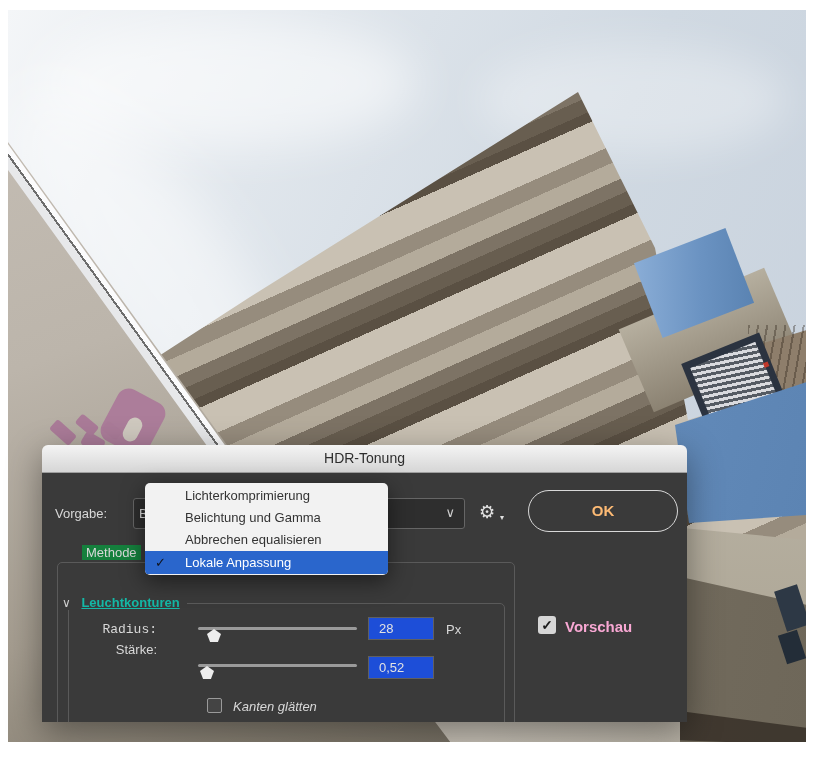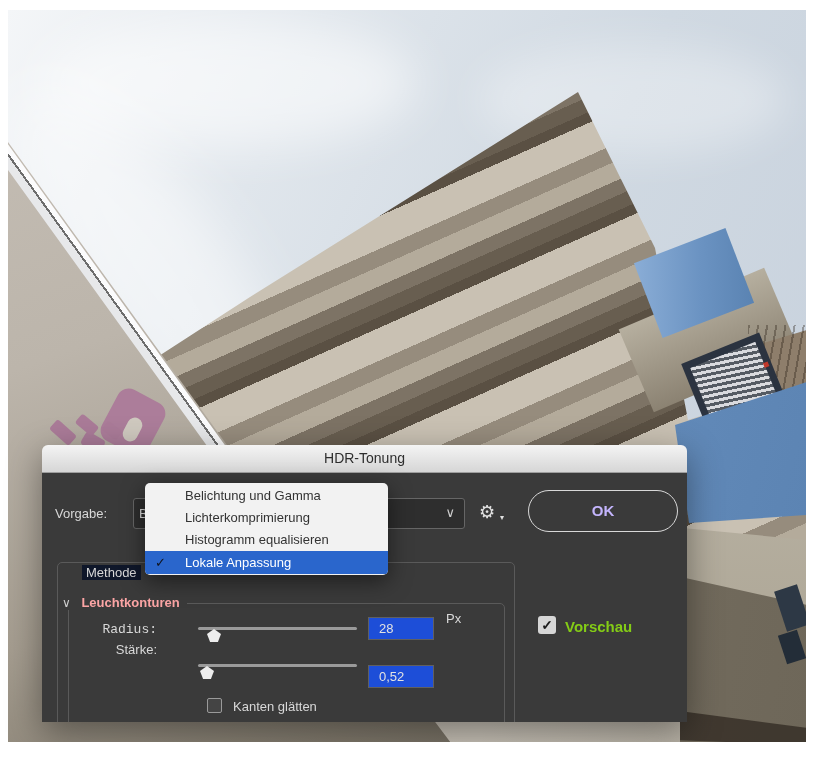--- a/index.html
+++ b/index.html
@@ -79,47 +79,47 @@
   .lbl { font-size:13px; color:#d8d8d8; white-space:nowrap; }
   .vorgabe-lbl { left:13px; top:33px; }
   .select { left:91px; top:25px; width:332px; height:31px; background:#2e2e2e; border:1px solid #666;
     border-radius:3px; overflow:hidden; }
   .select-val { position:absolute; left:5px; top:7px; font-size:13px; color:#e0e0e0; }
   .select-chev { position:absolute; right:9px; top:6px; font-size:13px; color:#cfcfcf; }
   .gear { left:437px; top:28px; font-size:18px; color:#e0e0e0; cursor:default; }
   .gear-caret { left:458px; top:40px; font-size:8px; color:#e0e0e0; }
 
   .btn { left:486px; width:150px; background:transparent; border:1.5px solid #d8d8d8; border-radius:22px;
-    color:#c4b5fd; font-size:15px; font-weight:600; text-align:center; font-family:"Liberation Sans",sans-serif; }
+    color:#fdba74; font-size:15px; font-weight:600; text-align:center; font-family:"Liberation Sans",sans-serif; }
   .btn-ok { top:17px; height:42px; line-height:39px; }
   .btn-cancel { top:75px; height:40px; line-height:37px; }
 
   .chk-preview { left:496px; top:143px; width:18px; height:18px; background:#d6d6d6; border-radius:3px;
     text-align:center; line-height:18px; font-size:14px; font-weight:bold; color:#1b1b1b; }
-  .preview-lbl { left:523px; top:145px; font-size:15px; font-weight:600; color:#84cc16; }
-
-  .methode-lbl { left:40px; top:92px; background:#0f172a; padding:0 4px; }
+  .preview-lbl { left:523px; top:145px; font-size:15px; font-weight:600; color:#f9a8d4; }
+
+  .methode-lbl { left:40px; top:72px; background:#15803d; padding:0 4px; }
   .legend-b { left:16px; top:122px; background:#3a3a3a; padding:0 7px 0 4px; font-size:13px; }
   .legend-b .chev { color:#cfcfcf; margin-right:7px; font-size:12px; }
-  .legend-b .cap { font-weight:bold; color:#fca5a5; }
+  .legend-b .cap { font-weight:bold; color:#14b8a6;text-decoration:underline; }
 
   .slider-lbl { left:40px; width:75px; text-align:right; }
   .row-radius { top:149px;font-family:Liberation Mono, monospace; } .row-staerke { top:169px; }
   .track { left:156px; width:159px; height:3px; background:#9a9a9a; border-radius:2px; }
   .track-r { top:154px; } .track-s { top:191px; }
   .thumb { width:14px; height:13px; background:#ededed;
     clip-path:polygon(50% 0,100% 38%,78% 100%,22% 100%,0 38%); }
   .thumb-r { left:165px; top:156px; } .thumb-s { left:158px; top:193px; }
   .valbox { left:326px; width:66px; height:23px; background:#1d4ed8; border:1px solid #606060;
     font-size:13px; color:#e2e2e2; padding:3px 0 0 10px; }
-  .val-r { top:144px; } .val-s { top:192px; }
-  .px-lbl { left:404px; top:138px; }
+  .val-r { top:144px; } .val-s { top:183px; }
+  .px-lbl { left:404px; top:149px; }
   .chk-kanten { left:165px; top:225px; width:15px; height:15px; border:1px solid #9a9a9a; border-radius:2px;
     background:rgba(255,255,255,.05); }
-  .kanten-lbl { left:191px; top:226px; }
+  .kanten-lbl { left:191px; top:226px;font-style:italic; }
 
   
   .popup { position:absolute; left:145px; top:483px; width:243px; height:92px; background:#f2f2f2;
     border-radius:5px; box-shadow:0 6px 22px rgba(0,0,0,.5); overflow:hidden; padding-top:2px; }
   .mi { position:relative; height:22px; line-height:22px; font-size:13px; color:#333; padding-left:40px; white-space:nowrap; }
   .mi.sel { height:23px; line-height:23px; background:#2a66cc; color:#fff; }
   .mi .ck { position:absolute; left:10px; top:0; color:#10131c; font-size:13px; }
 </style>
 </head>
 <body>
@@ -201,27 +201,27 @@
       <div class="abs thumb thumb-s"></div>
       <div class="abs valbox val-s">0,52</div>
 
       <div class="abs chk-kanten"></div>
       <div class="abs lbl kanten-lbl">Kanten glätten</div>
     </div>
   </div>
 
   <div class="popup">
     <div class="mi">
+      <span>Lichterkomprimierung</span>
+    </div>
+    <div class="mi">
       <span>Belichtung und Gamma</span>
     </div>
     <div class="mi">
-      <span>Lichterkomprimierung</span>
-    </div>
-    <div class="mi">
-      <span>Histogramm equalisieren</span>
+      <span>Abbrechen equalisieren</span>
     </div>
     <div class="mi sel">
       <span class="ck">✓</span>
       <span>Lokale Anpassung</span>
     </div>
   </div>
 
 </div>
 
 </body></html>

